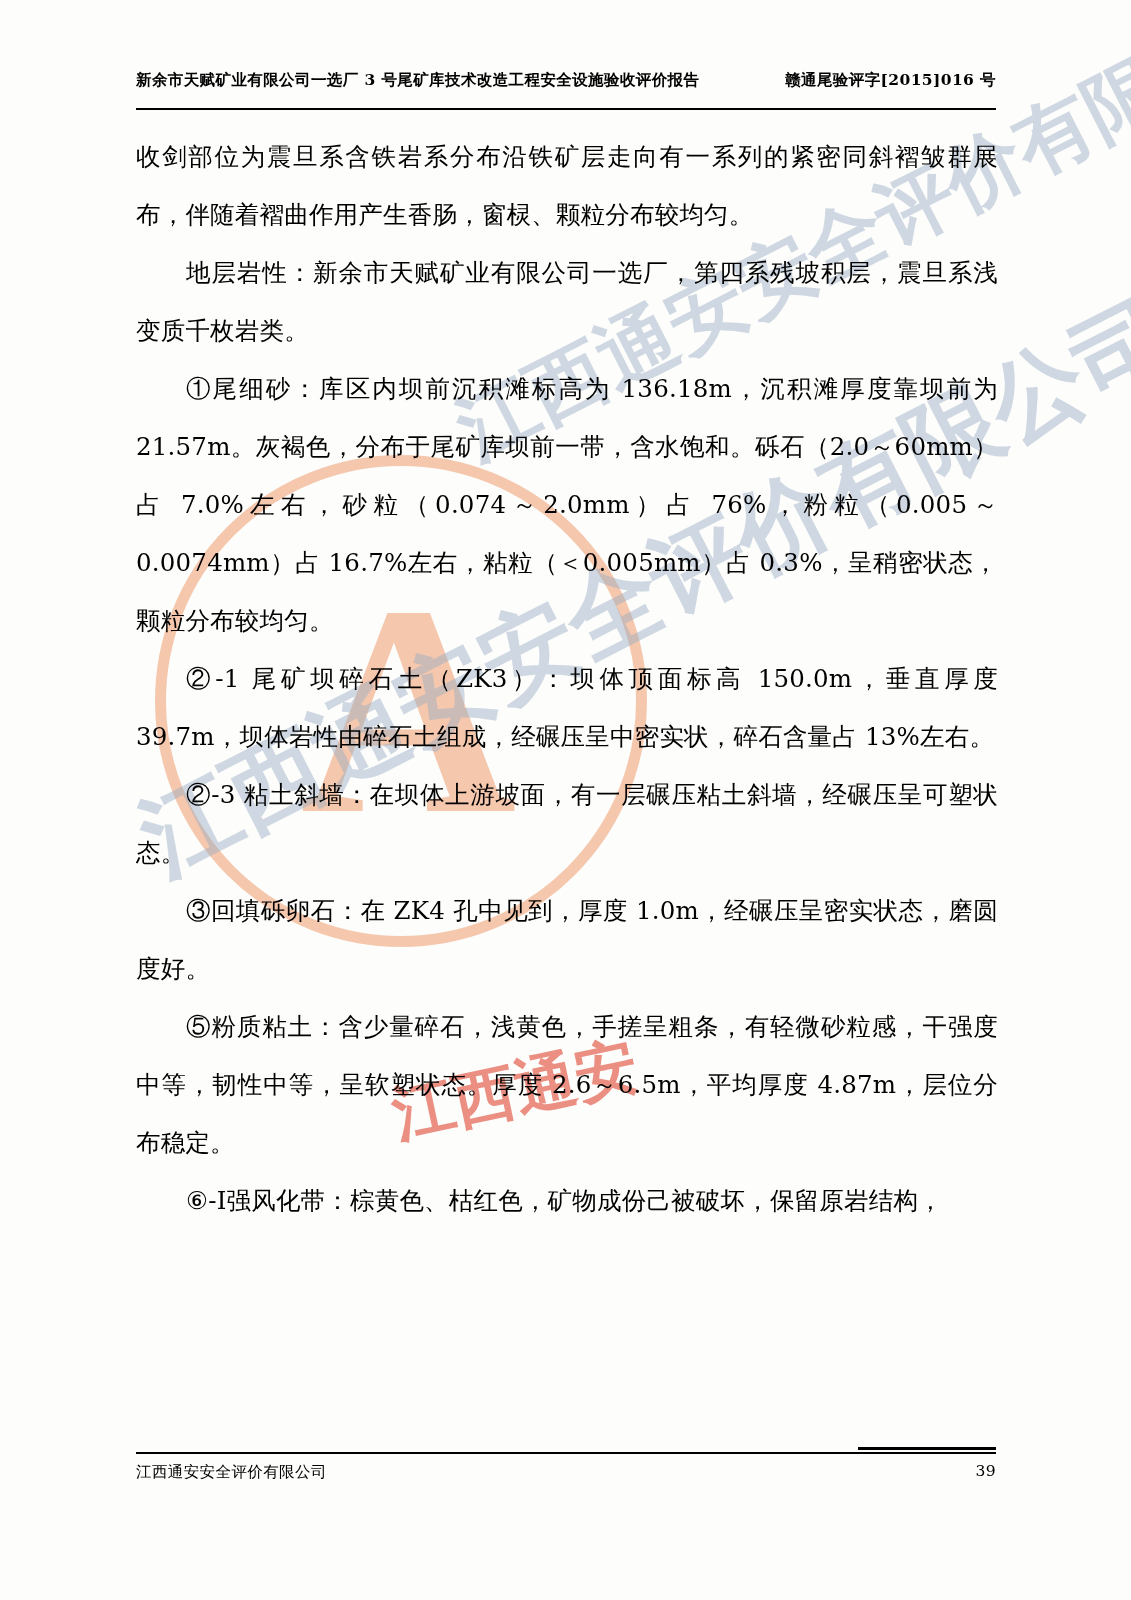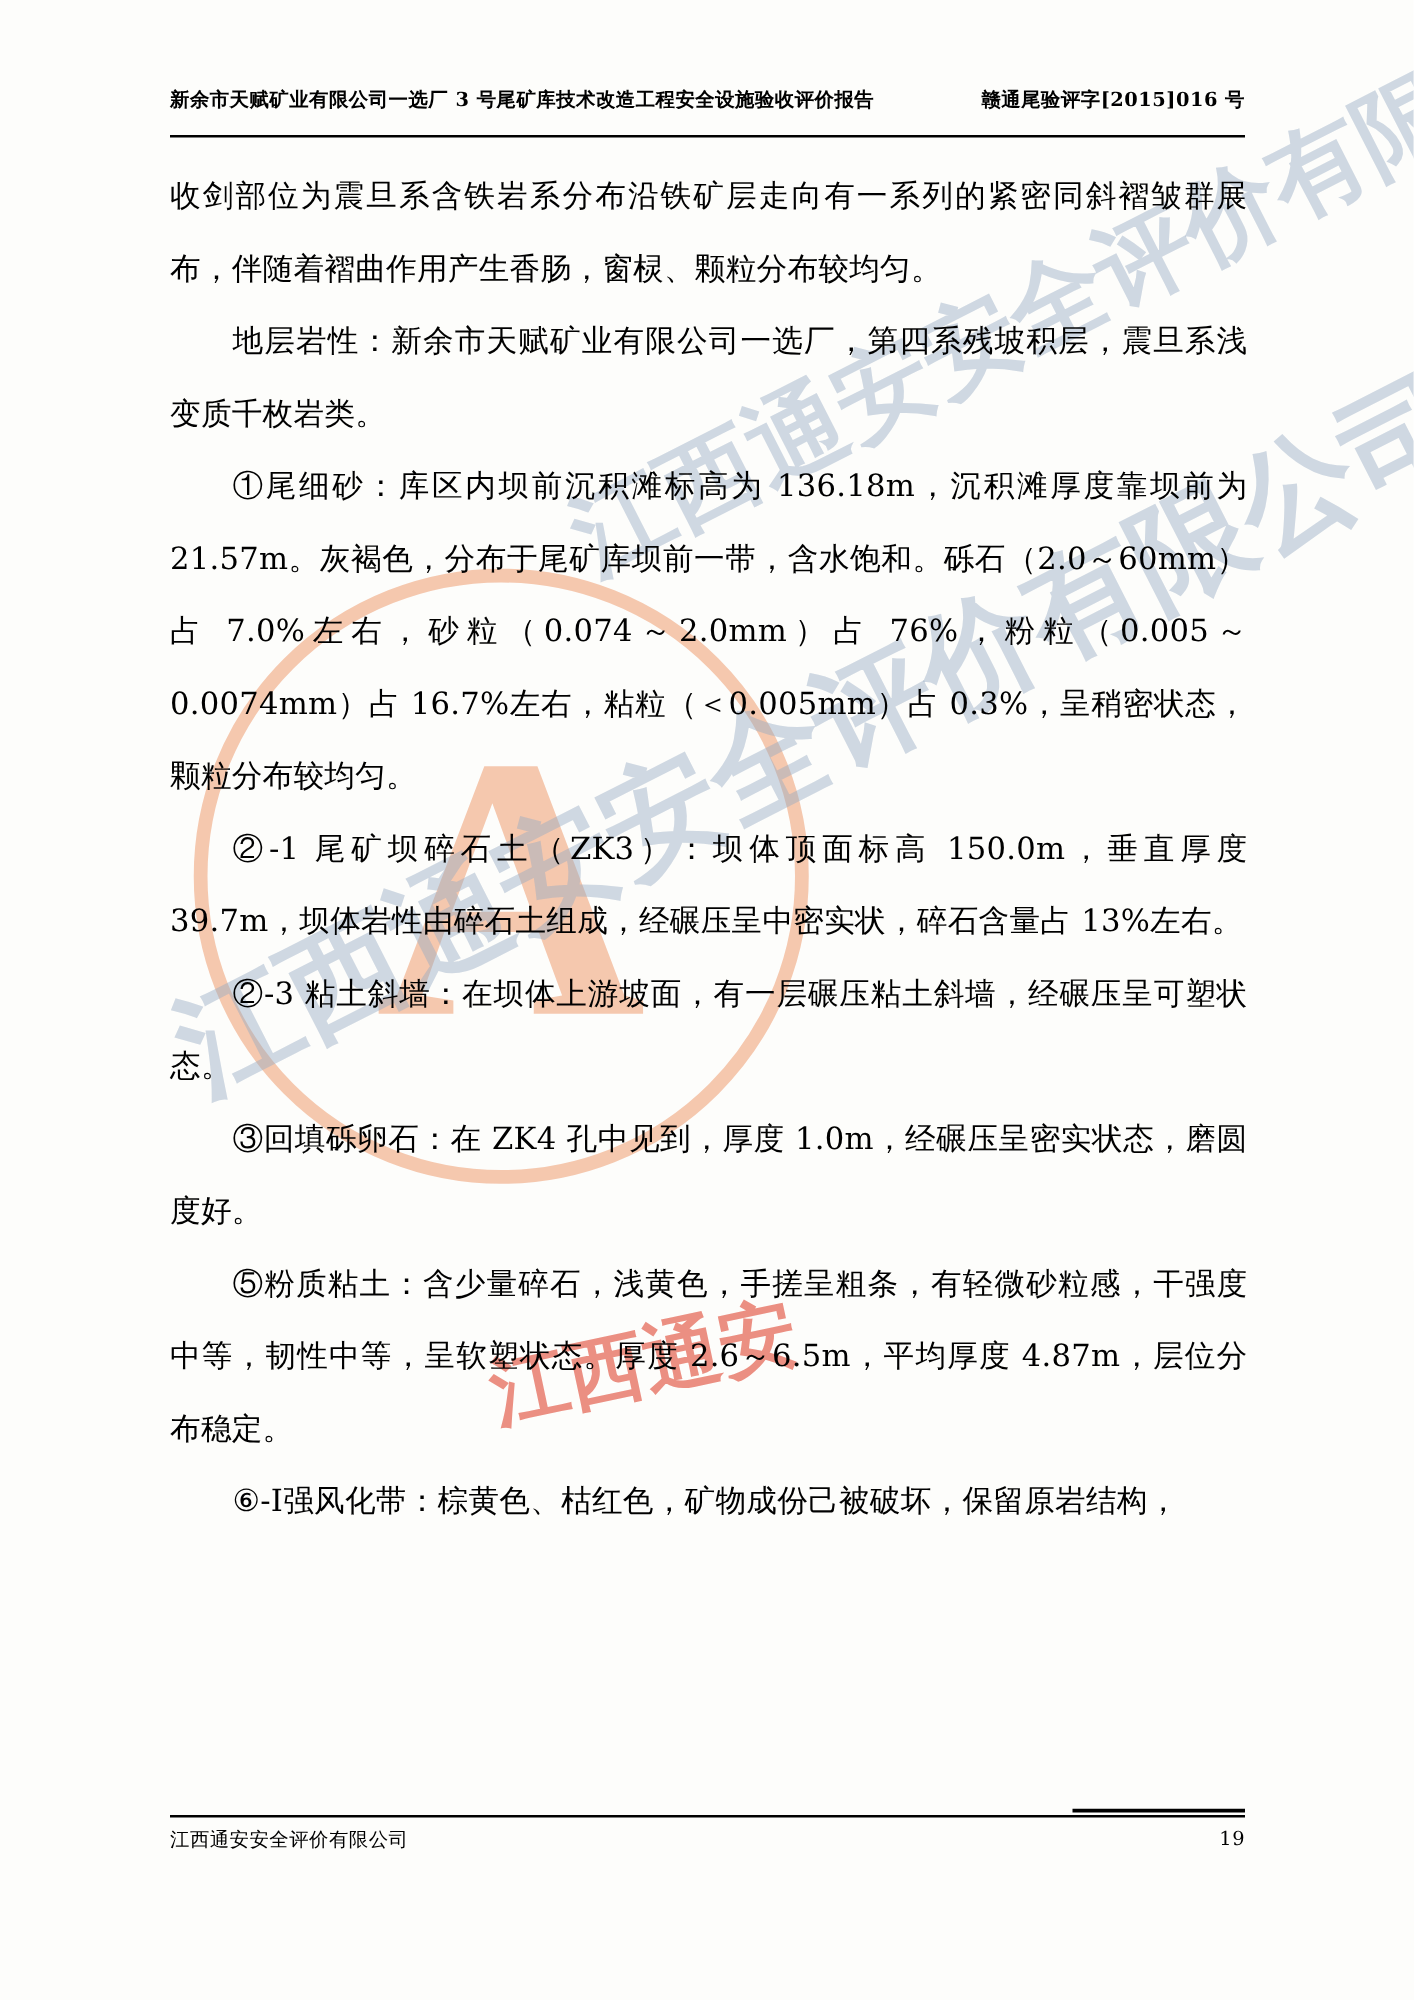--- a/index.html
+++ b/index.html
@@ -177,16 +177,16 @@
     <p class="para indent">②-3 粘土斜墙：在坝体上游坡面，有一层碾压粘土斜墙，经碾压呈可塑状态。</p>
     <p class="para indent">③回填砾卵石：在 ZK4 孔中见到，厚度 1.0m，经碾压呈密实状态，磨圆度好。</p>
     <p class="para indent">⑤粉质粘土：含少量碎石，浅黄色，手搓呈粗条，有轻微砂粒感，干强度中等，韧性中等，呈软塑状态。厚度 2.6～6.5m，平均厚度 4.87m，层位分布稳定。</p>
     <p class="para indent">⑥-Ⅰ强风化带：棕黄色、枯红色，矿物成份己被破坏，保留原岩结构，</p>
   </div>
 
   <div class="footer-rule"></div>
   <div class="footer-rule-short"></div>
   <div class="footer">
     <span>江西通安安全评价有限公司</span>
-    <span>19</span>
+    <span>39</span>
   </div>
 
 </div>
 
 </body></html>

